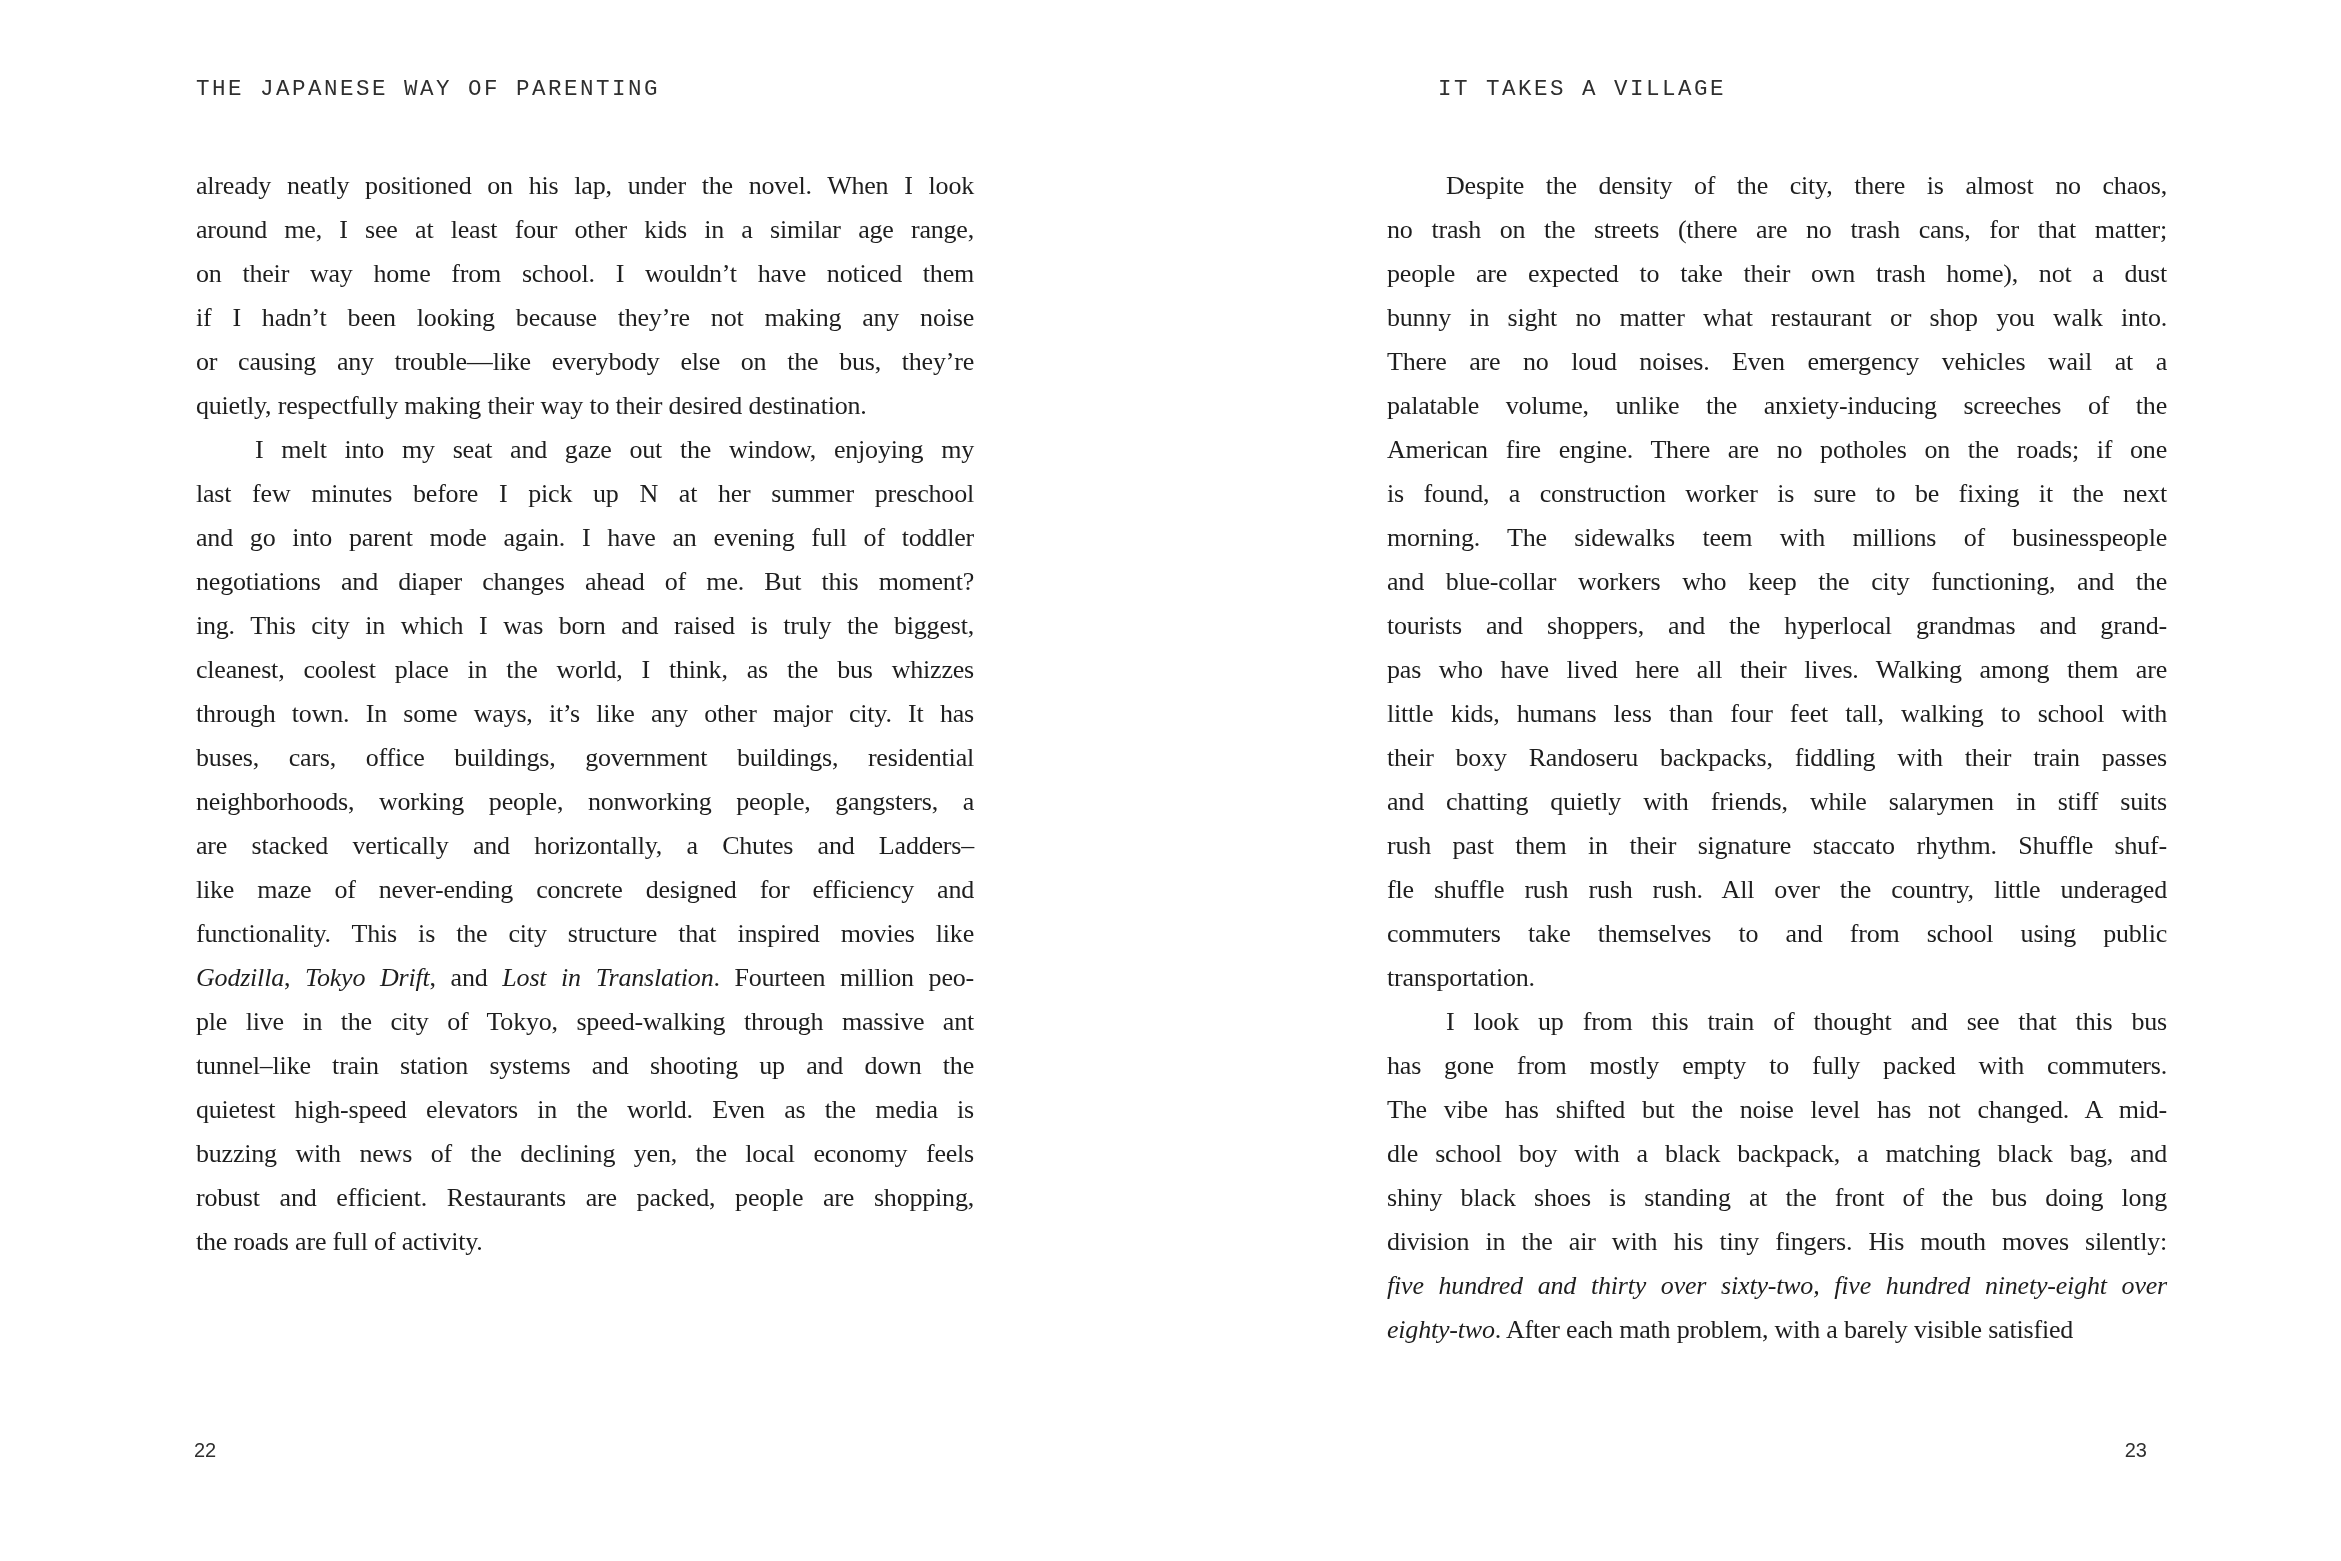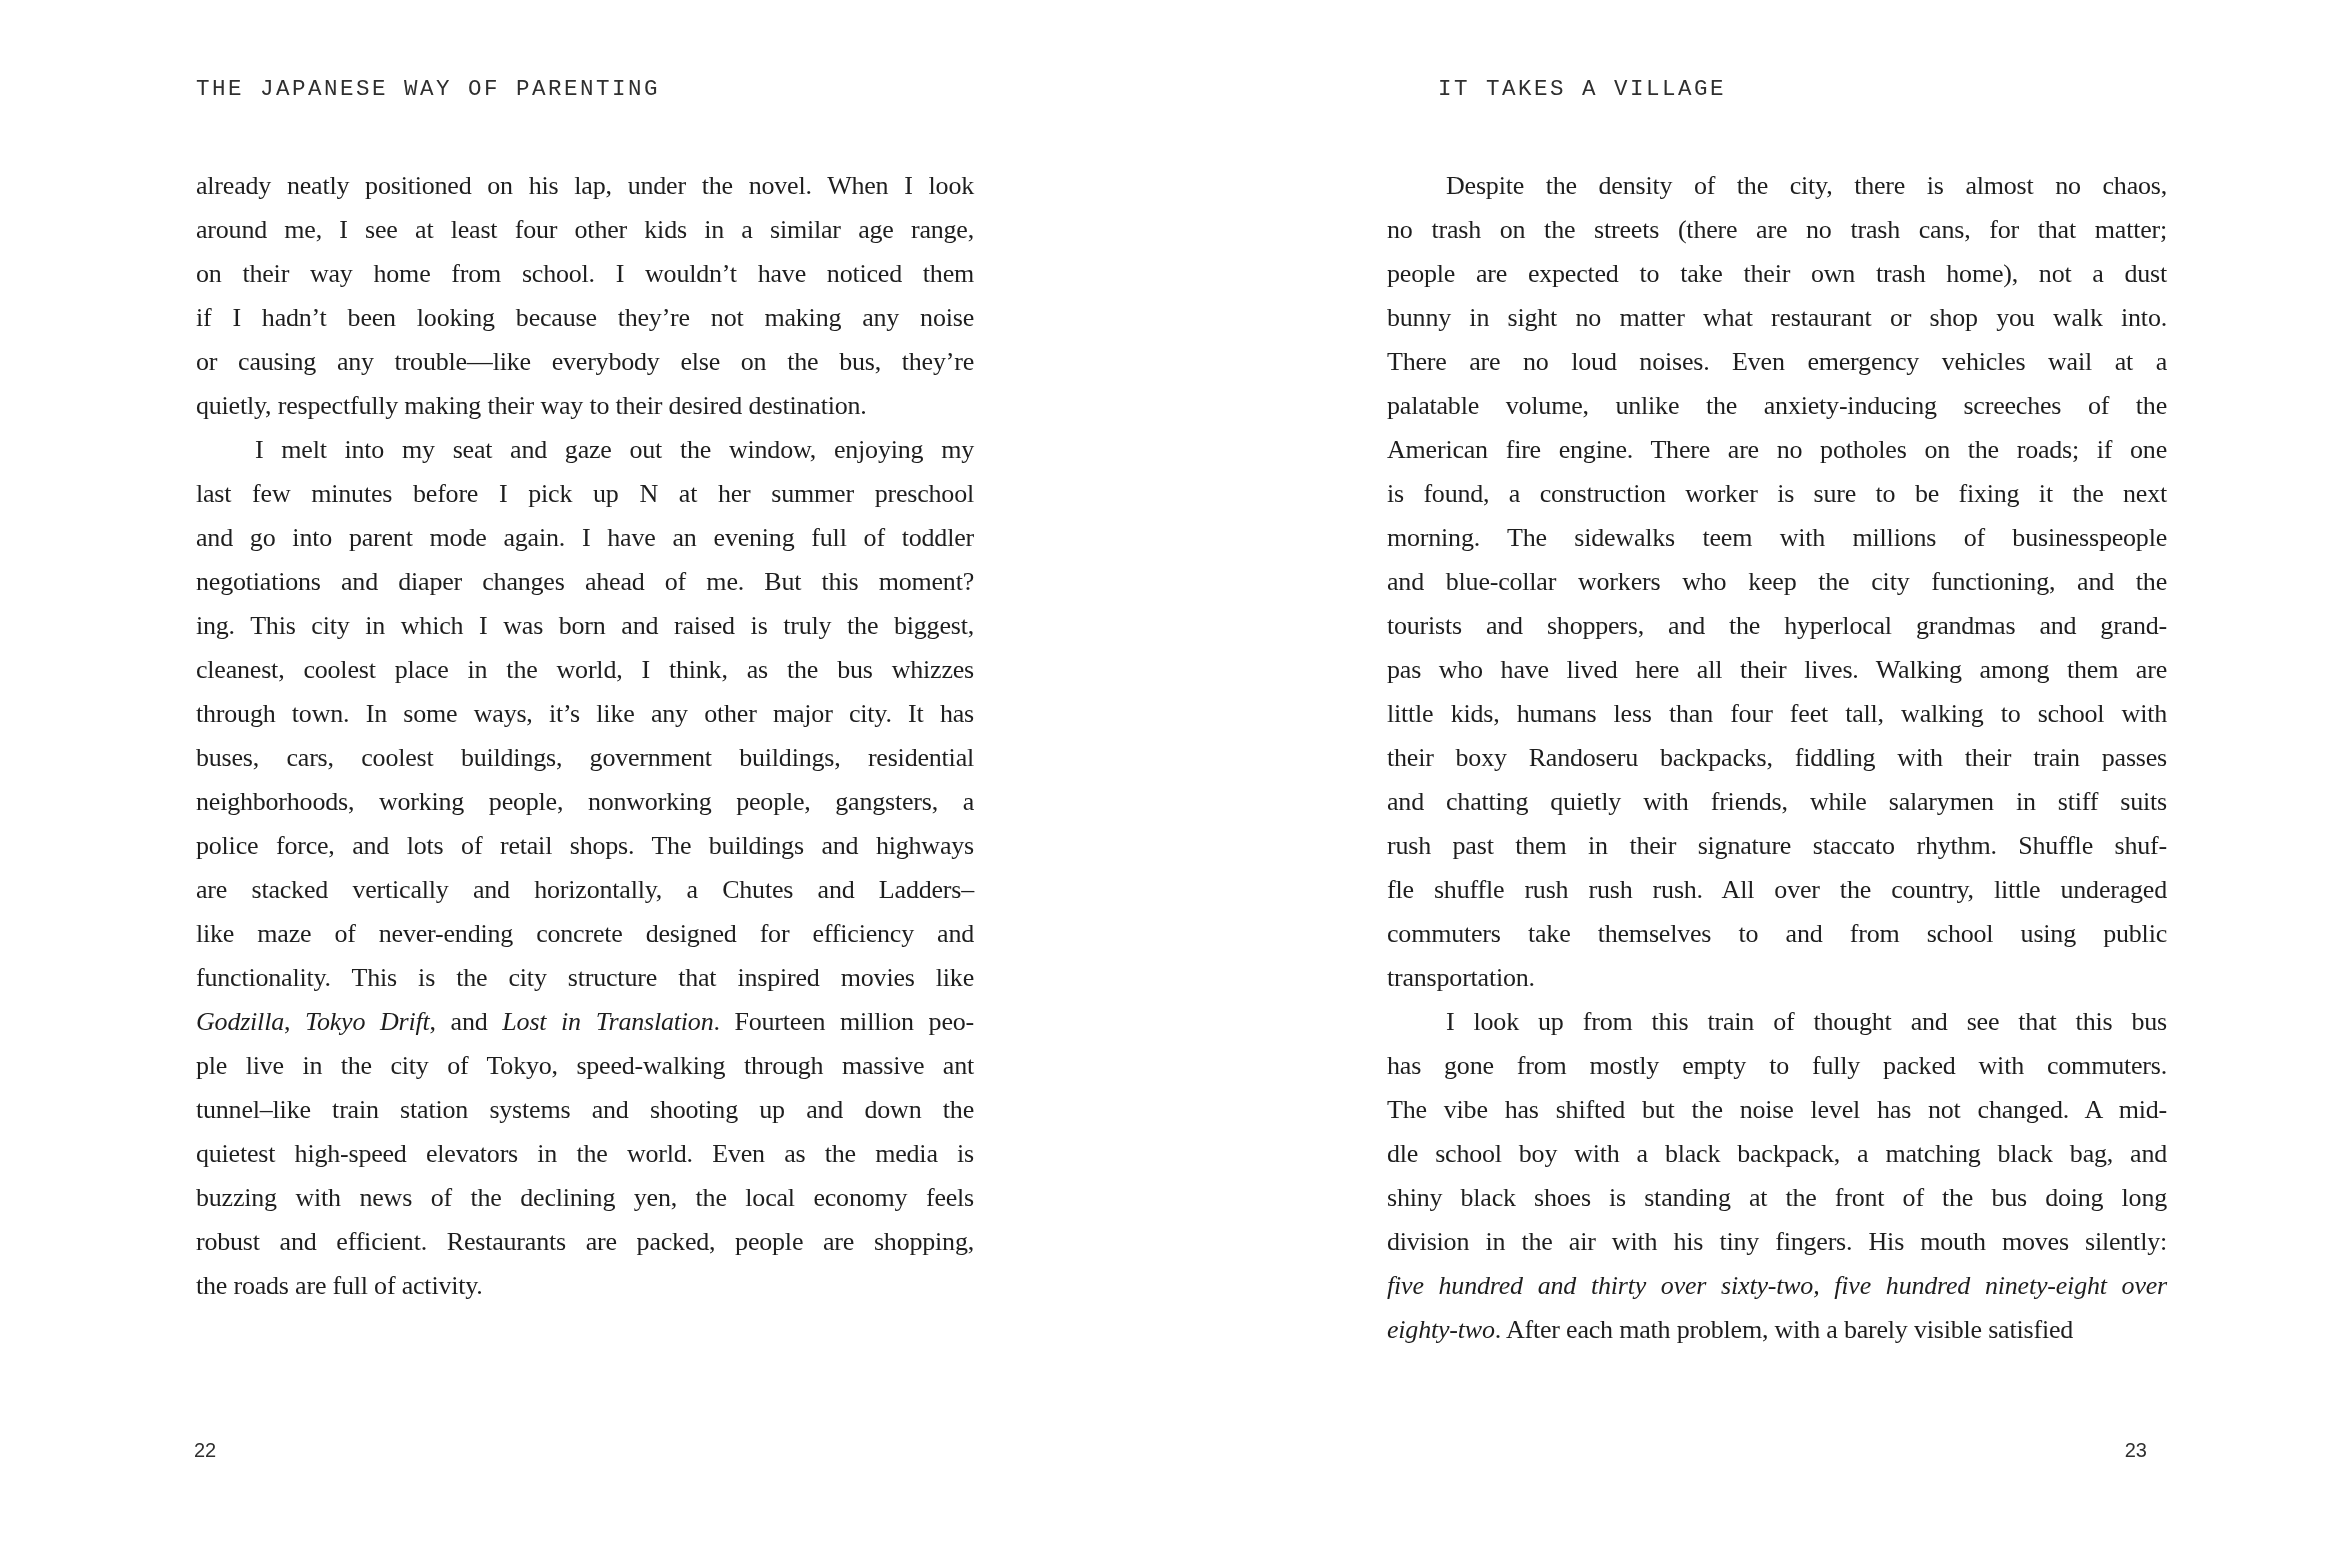--- a/index.html
+++ b/index.html
@@ -74,23 +74,22 @@
           <div class="line last"><span>quietly, respectfully making their way to their desired destination.</span></div>
         </div>
         <div class="paragraph">
           <div class="line indent"><span>I melt into my seat and gaze out the window, enjoying my</span></div>
           <div class="line"><span>last few minutes before I pick up N at her summer preschool</span></div>
           <div class="line"><span>and go into parent mode again. I have an evening full of toddler</span></div>
           <div class="line"><span>negotiations and diaper changes ahead of me. But this moment?</span></div>
           <div class="line"><span>ing. This city in which I was born and raised is truly the biggest,</span></div>
           <div class="line"><span>cleanest, coolest place in the world, I think, as the bus whizzes</span></div>
           <div class="line"><span>through town. In some ways, it’s like any other major city. It has</span></div>
-          <div class="line"><span>buses, cars, coolest buildings, government buildings, residential</span></div>
+          <div class="line"><span>buses, cars, office buildings, government buildings, residential</span></div>
           <div class="line"><span>neighborhoods, working people, nonworking people, gangsters, a</span></div>
-          <div class="line"><span>police force, and lots of retail shops. The buildings and highways</span></div>
           <div class="line"><span>are stacked vertically and horizontally, a Chutes and Ladders–</span></div>
           <div class="line"><span>like maze of never-ending concrete designed for efficiency and</span></div>
           <div class="line"><span>functionality. This is the city structure that inspired movies like</span></div>
           <div class="line"><span class="it">Godzilla</span><span>, </span><span class="it">Tokyo Drift</span><span>, and </span><span class="it">Lost in Translation</span><span>. Fourteen million peo-</span></div>
           <div class="line"><span>ple live in the city of Tokyo, speed-walking through massive ant</span></div>
           <div class="line"><span>tunnel–like train station systems and shooting up and down the</span></div>
           <div class="line"><span>quietest high-speed elevators in the world. Even as the media is</span></div>
           <div class="line"><span>buzzing with news of the declining yen, the local economy feels</span></div>
           <div class="line"><span>robust and efficient. Restaurants are packed, people are shopping,</span></div>
           <div class="line last"><span>the roads are full of activity.</span></div>

